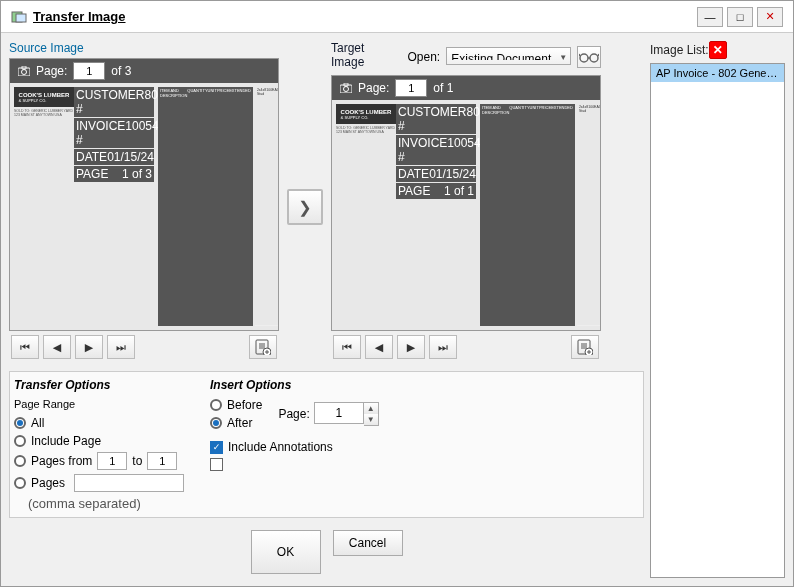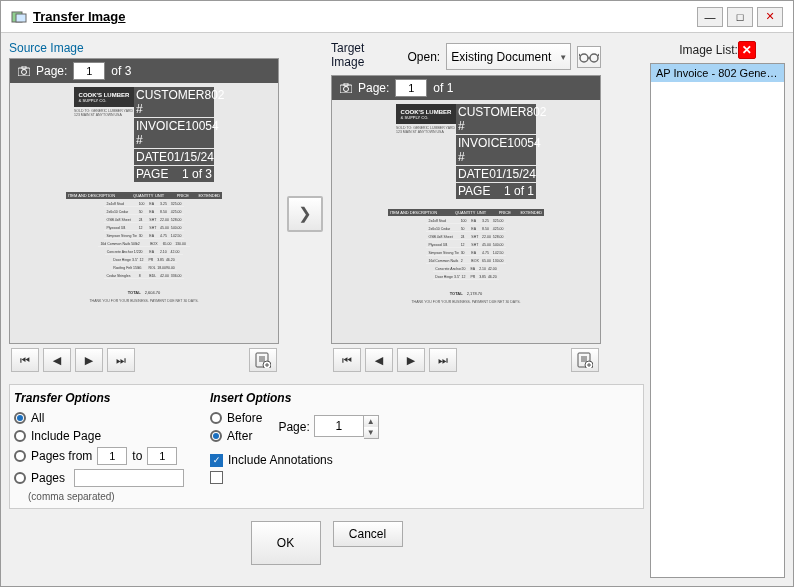--- a/index.html
+++ b/index.html
@@ -126,23 +126,22 @@
       position: relative;
       overflow: hidden;
     }
 
     
     .invoice-preview {
       width: 100%;
       height: 100%;
       padding: 4px;
       display: flex;
-      flex-direction: column;
+      flex-direction: row;
       gap: 2px;
-      align-items: center;
     }
 
     .invoice-header {
       display: flex;
       justify-content: space-between;
       align-items: flex-start;
     }
 
     .invoice-logo {
       width: 60px;
@@ -306,21 +305,21 @@
     .target-header {
       display: flex;
       align-items: center;
       gap: 6px;
       margin-bottom: 3px;
     }
 
     .open-label { color: #0f172a; }
 
     .open-select {
-      height: 27px;
+      height: 18px;
       border: 1px solid #aaa;
       background: linear-gradient(to bottom, #fff, #f0f0f0);
       padding: 4px 4px;
       font-size: 12px;
       cursor: pointer;
       appearance: none;
       -webkit-appearance: none;
       padding-right: 18px;
       position: relative;
     }
@@ -357,21 +356,21 @@
     .right-panel {
       width: 135px;
       display: flex;
       flex-direction: column;
       gap: 4px;
     }
 
     .image-list-header {
       display: flex;
       align-items: center;
-      justify-content: center;
+      justify-content: flex-start;
     }
 
     .image-list-label {
       font-size: 12px;
       color: #222;
     }
 
     .close-list-btn {
       width: 18px;
       height: 18px;
@@ -480,21 +479,21 @@
 
     .small-input {
       width: 30px;
       height: 18px;
       border: 1px solid #aaa;
       text-align: center;
       font-size: 11px;
     }
 
     .comma-note {
-      font-size: 10px;
+      font-size: 13px;
       color: #555;
       margin-left: 14px;
     }
 
     .text-input {
       width: 110px;
       height: 18px;
       border: 1px solid #aaa;
       padding: 0 3px;
       font-size: 11px;
@@ -896,20 +895,21 @@
             </div>
           </div>
         </div>
 
       </div>
 
       <div class="options-area">
 
         <div class="options-section">
           <span class="options-title">Transfer Options</span>
+          <span style="font-size:11px;margin-bottom:2px;font-weight:normal;">Page Range</span>
           <div class="option-row">
             <div class="radio-btn checked"></div>
             <span>All</span>
           </div>
           <div class="option-row">
             <div class="radio-btn"></div>
             <span>Include Page</span>
           </div>
           <div class="option-row">
             <div class="radio-btn"></div>

